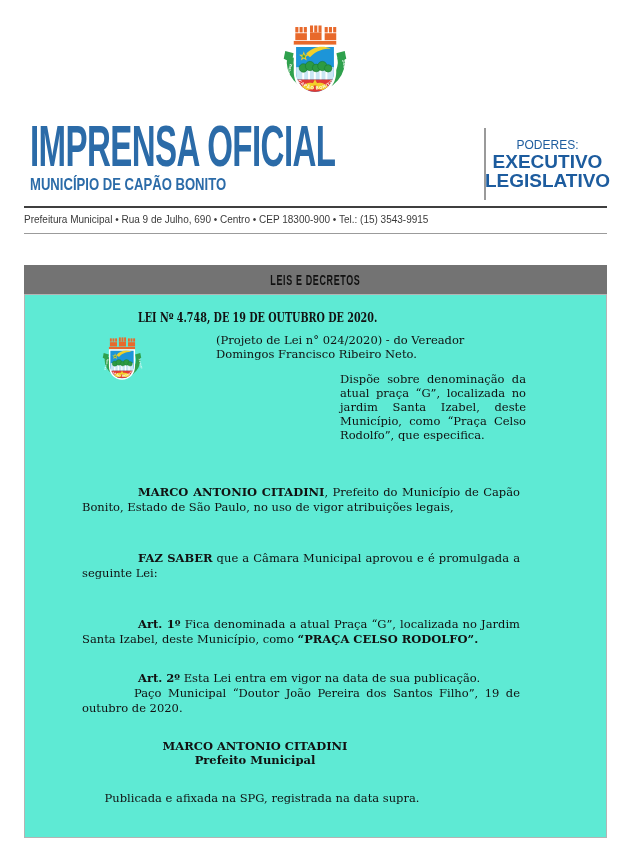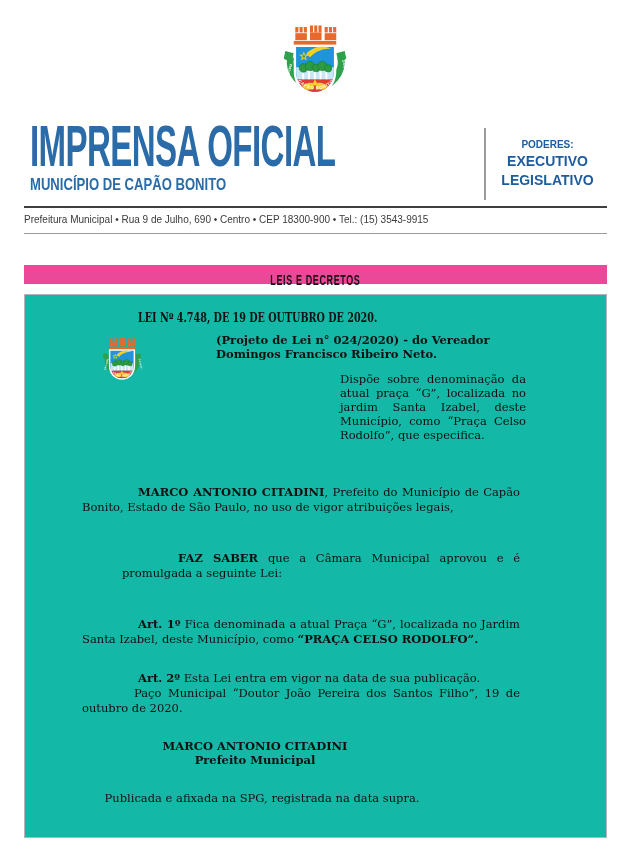--- a/index.html
+++ b/index.html
@@ -13,49 +13,49 @@
 
   
   .mast-left{position:absolute;left:30px;top:118px;}
   .title{font-size:57px;font-weight:bold;color:#2B6BA8;line-height:56px;white-space:nowrap;
          letter-spacing:-1px;transform:scaleX(0.58);transform-origin:left top;}
   .subtitle{font-size:17px;font-weight:bold;color:#2B6BA8;line-height:18px;margin-top:2px;
             white-space:nowrap;transform:scaleX(0.77);transform-origin:left top;}
   .mast-right{position:absolute;left:484px;top:128px;width:123px;height:72px;
               border-left:2px solid #9a9a9a;display:flex;flex-direction:column;
               justify-content:center;align-items:center;color:#1D5C9E;}
-  .powers-label{font-size:10px;font-weight:bold;line-height:14px;}
-  .power{font-size:14px;font-weight:bold;line-height:19px;}
+  .powers-label{font-size:12px;font-weight:normal;line-height:14px;}
+  .power{font-size:19px;font-weight:bold;line-height:19px;}
 
   
   .rule{position:absolute;left:24px;width:583px;}
   .rule-dark{top:206px;height:2px;background:#3f3f3f;}
   .rule-light{top:233px;height:1px;background:#9b9b9b;}
   .addr{position:absolute;left:24px;top:214px;font-size:10px;color:#3a3a3a;}
   .edition-row{position:absolute;left:24px;top:241px;width:583px;display:flex;
                justify-content:space-between;font-size:10.5px;color:#3a3a3a;}
 
   
-  .section-bar{position:absolute;left:24px;top:265px;width:583px;height:19px;background:#ec4899;
+  .section-bar{position:absolute;left:24px;top:265px;width:583px;height:29px;background:#737373;
                text-align:center;line-height:29px;}
   .section-bar span{display:inline-block;font-size:14px;font-weight:bold;color:#111;
                     transform:scaleX(0.64);transform-origin:center;white-space:nowrap;letter-spacing:1px;}
 
   
   .doc-box{position:absolute;left:24px;top:294px;width:583px;height:544px;box-sizing:border-box;
-           border:1px solid #b4b4b4;background:#14b8a6;padding:0 86px 0 57px;
+           border:1px solid #b4b4b4;background:#5eead4;padding:0 86px 0 57px;
            font-family:"DejaVu Serif","Liberation Serif",serif;font-size:11.5px;color:#111;}
   .law-title{margin:16px 0 0 56px;font-weight:bold;font-size:12px;white-space:nowrap;
              transform:scaleX(0.8);transform-origin:left top;}
-  .project{margin:8px 0 0 134px;font-weight:bold;font-size:11.5px;line-height:14px;white-space:nowrap;}
+  .project{margin:8px 0 0 134px;font-weight:normal;font-size:11.5px;line-height:14px;white-space:nowrap;}
   .summary{margin:11px 0 0 258px;width:186px;font-weight:normal;font-size:11.5px;line-height:14px;
            text-align:justify;}
   .para{margin:0;line-height:15px;text-align:justify;text-indent:56px;}
   .p1{margin-top:43px;}
-  .p2{margin-top:36px;margin-left:40px;}
+  .p2{margin-top:36px;}
   .p3{margin-top:36px;}
   .p4{margin-top:24px;}
   .p5{margin-top:0;text-indent:52px;}
   .sig{margin-top:23px;width:346px;text-align:center;font-weight:bold;line-height:14px;}
   .pub{margin-top:24px;width:360px;text-align:center;line-height:14px;}
   b{font-weight:bold;}
 </style>
 </head>
 <body>
 

